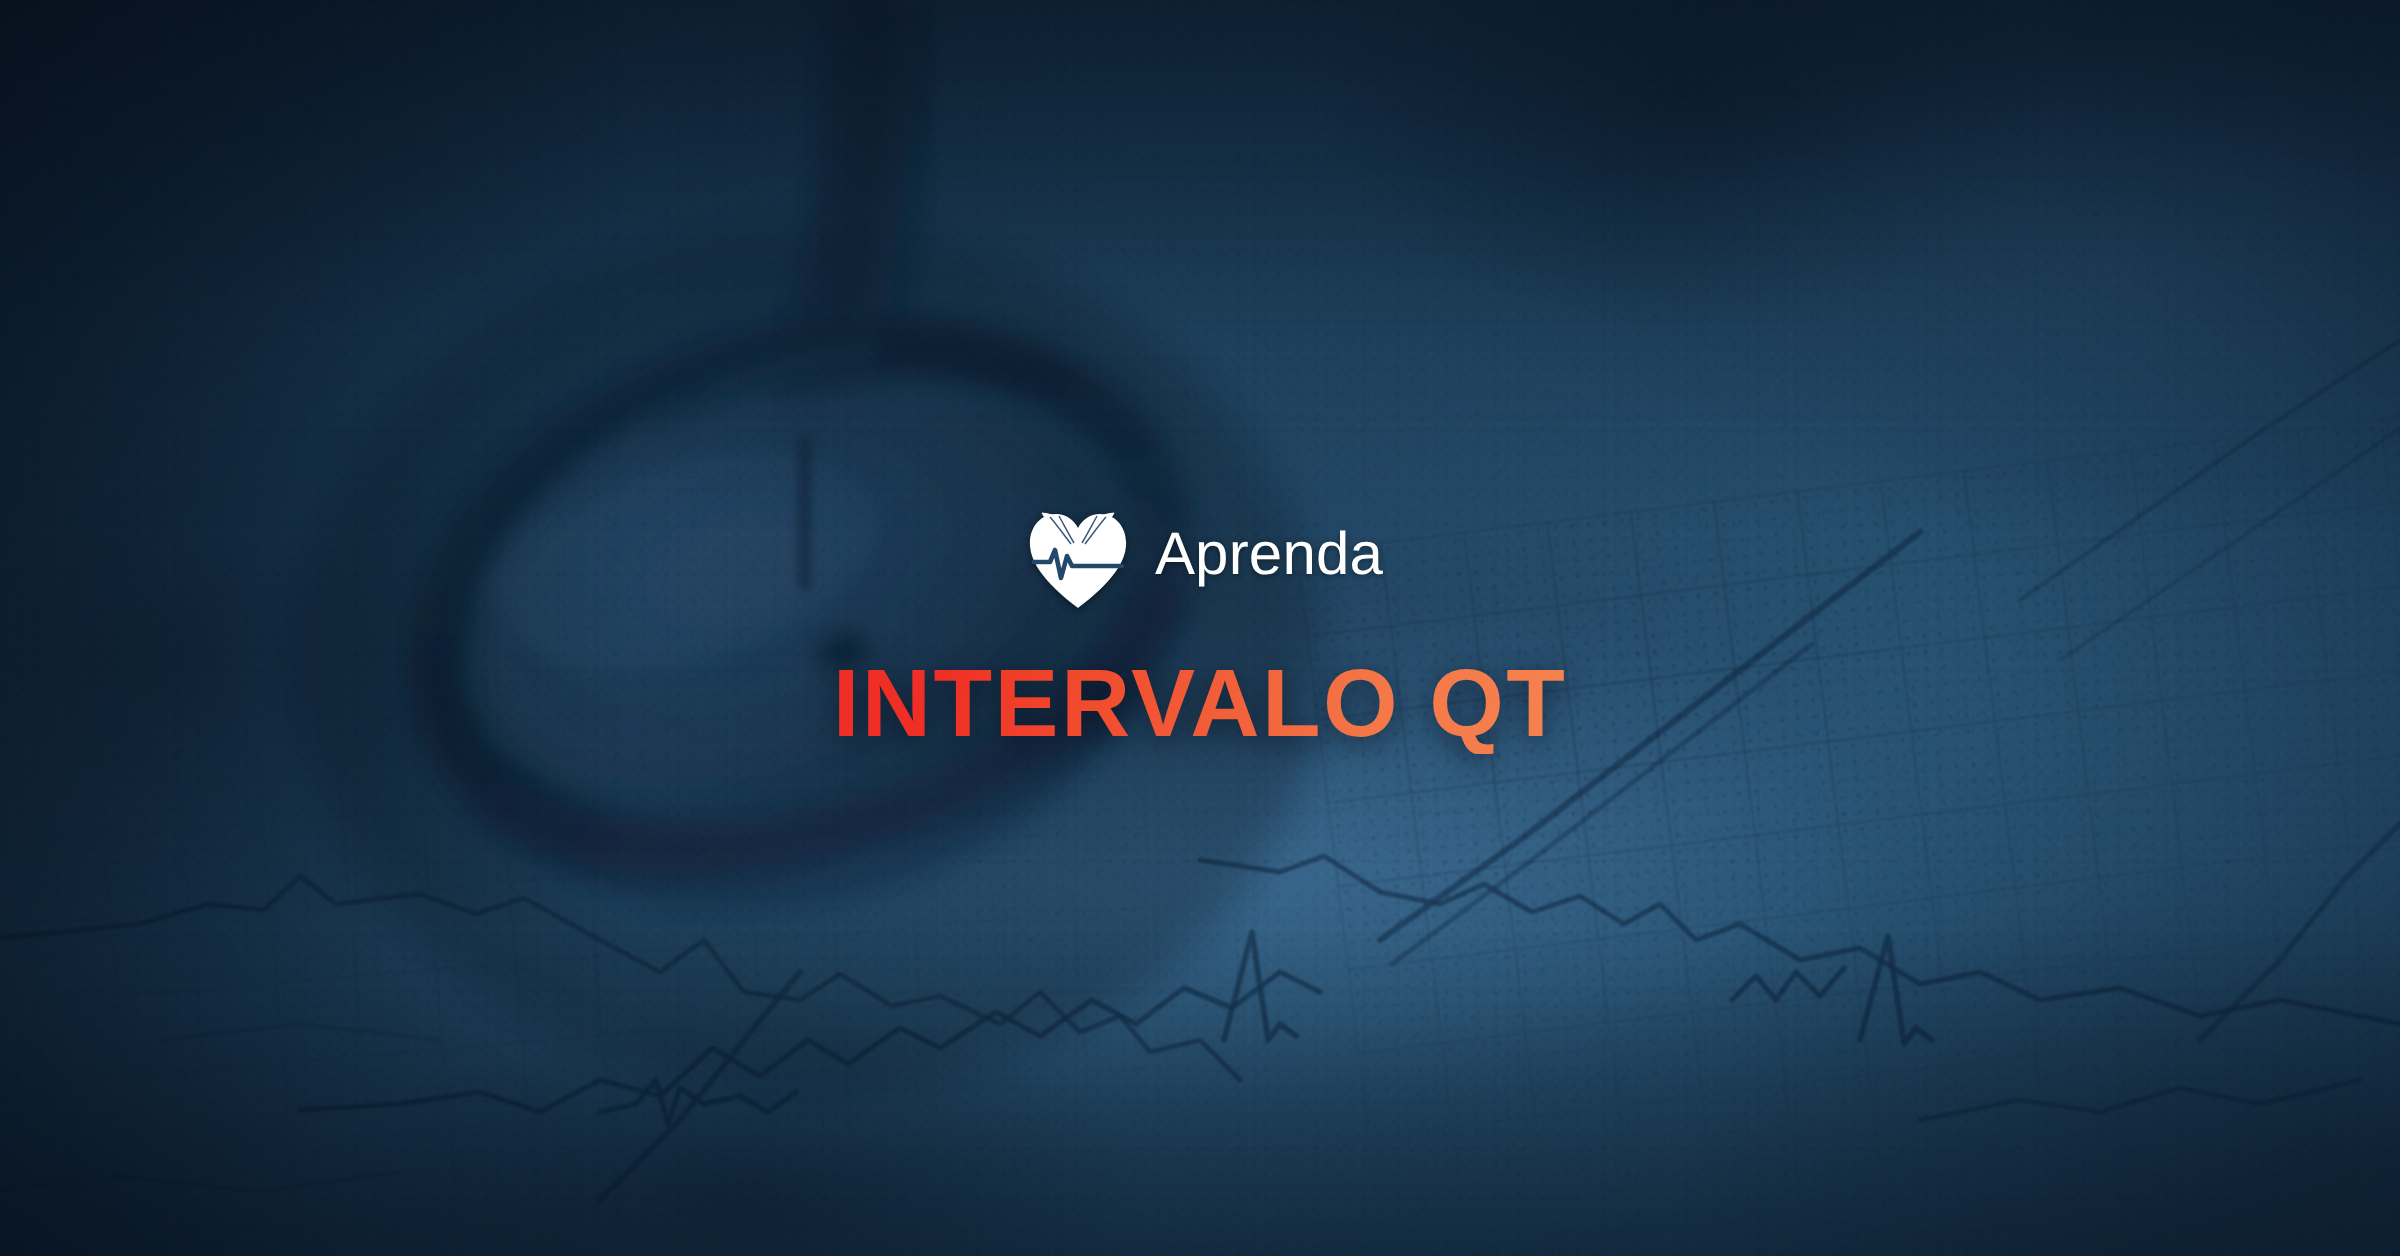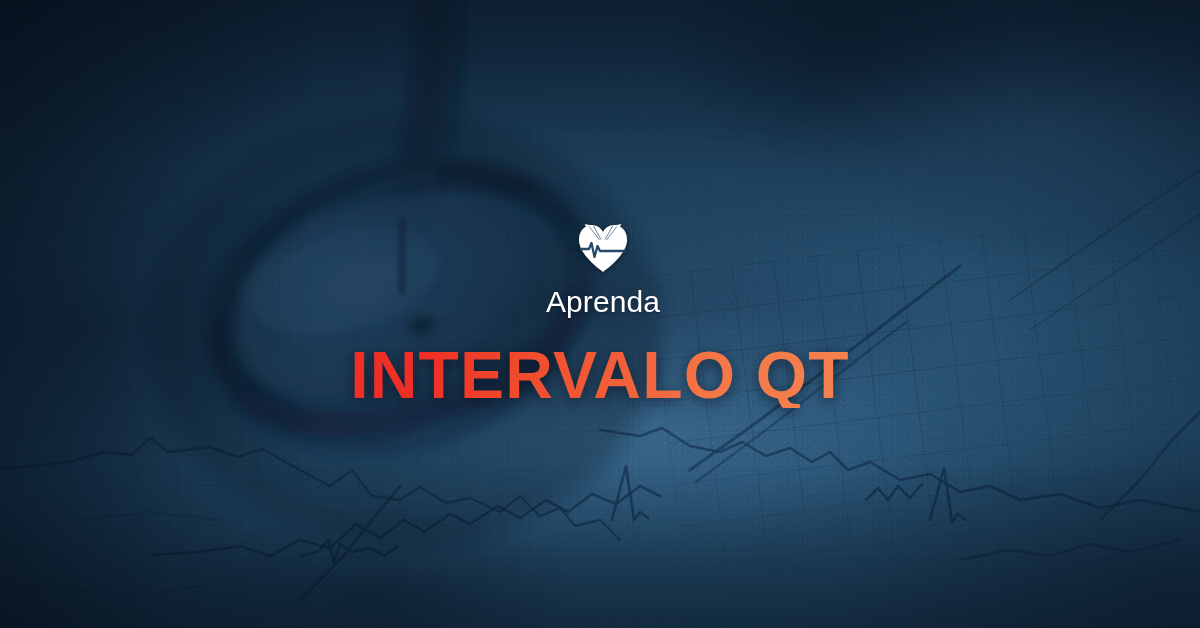--- a/index.html
+++ b/index.html
@@ -168,21 +168,20 @@
     z-index:40;
   }
 
   
   .logo-lockup {
     display:flex;
     align-items:center;
     gap:13px;
     margin-bottom:24px;
     margin-left:6px;
-    flex-direction:column;
   }
   .logo-mark {
     width:50px; height:53px;
     display:block;
     flex:0 0 auto;
     filter:drop-shadow(0 1px 2px rgba(0,0,0,.45));
   }
   .logo-wordmark {
     display:flex;
     flex-direction:column;
@@ -192,21 +191,21 @@
     color:#ffffff;
     font-size:30px;
     font-weight:400;
     letter-spacing:.1px;
     text-shadow:0 1px 3px rgba(0,0,0,.40);
     white-space:nowrap;
   }
 
   
   .headline {
-    font-size:66px;
+    font-size:48px;
     font-weight:bold;
     letter-spacing:1.2px;
     line-height:1;
     text-align:center;
     white-space:nowrap;
     background-image:linear-gradient(100deg,
         #ef2f26 0%,
         #ef2f26 16%,
         #f04a2d 34%,
         #f2603a 54%,

